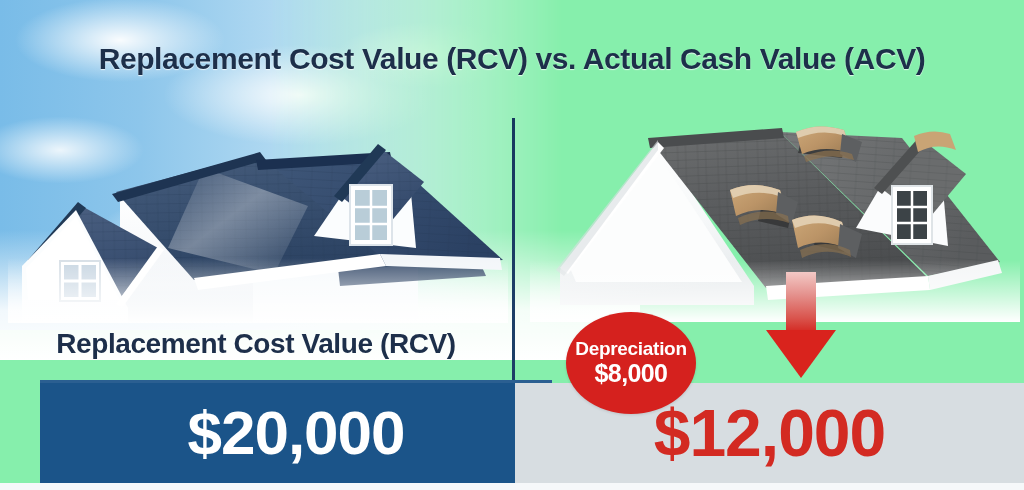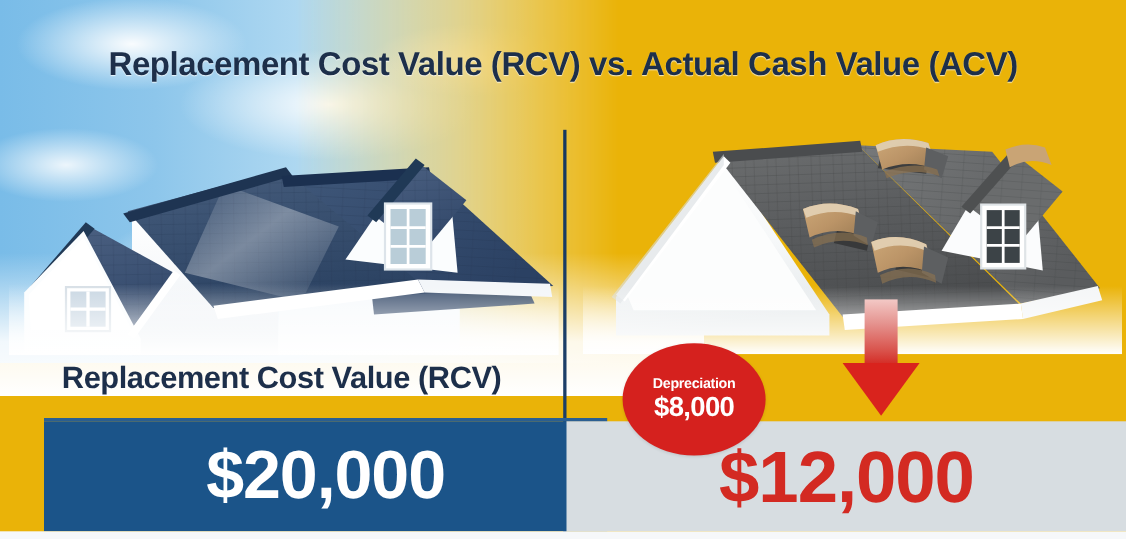--- a/index.html
+++ b/index.html
@@ -10,21 +10,21 @@
   body {
     font-family: "Liberation Sans", sans-serif;
     -webkit-font-smoothing: antialiased;
   }
 
   #infographic {
     position: relative;
     width: 1024px;
     height: 490px;
     overflow: hidden;
-    background: #eab308;
+    background: #86efac;
   }
 
   
   .sky {
     position: absolute;
     left: 0; top: 0;
     width: 640px; height: 330px;
     background:
       radial-gradient(ellipse 150px 60px at 120px 40px, rgba(255,255,255,.95) 0%, rgba(255,255,255,0) 70%),
       radial-gradient(ellipse 190px 70px at 300px 95px, rgba(255,255,255,.92) 0%, rgba(255,255,255,0) 72%),
@@ -125,21 +125,21 @@
     background: #d5211e;
     display: flex;
     flex-direction: column;
     align-items: center;
     justify-content: center;
     z-index: 6;
     box-shadow: 0 1px 3px rgba(0,0,0,.12);
   }
   .badge-title {
     color: #ffffff;
-    font-size: 13px;
+    font-size: 19px;
     font-weight: bold;
     letter-spacing: -0.3px;
     line-height: 1.05;
   }
   .badge-amount {
     color: #ffffff;
     font-size: 25px;
     font-weight: bold;
     letter-spacing: -0.6px;
     line-height: 1.1;

